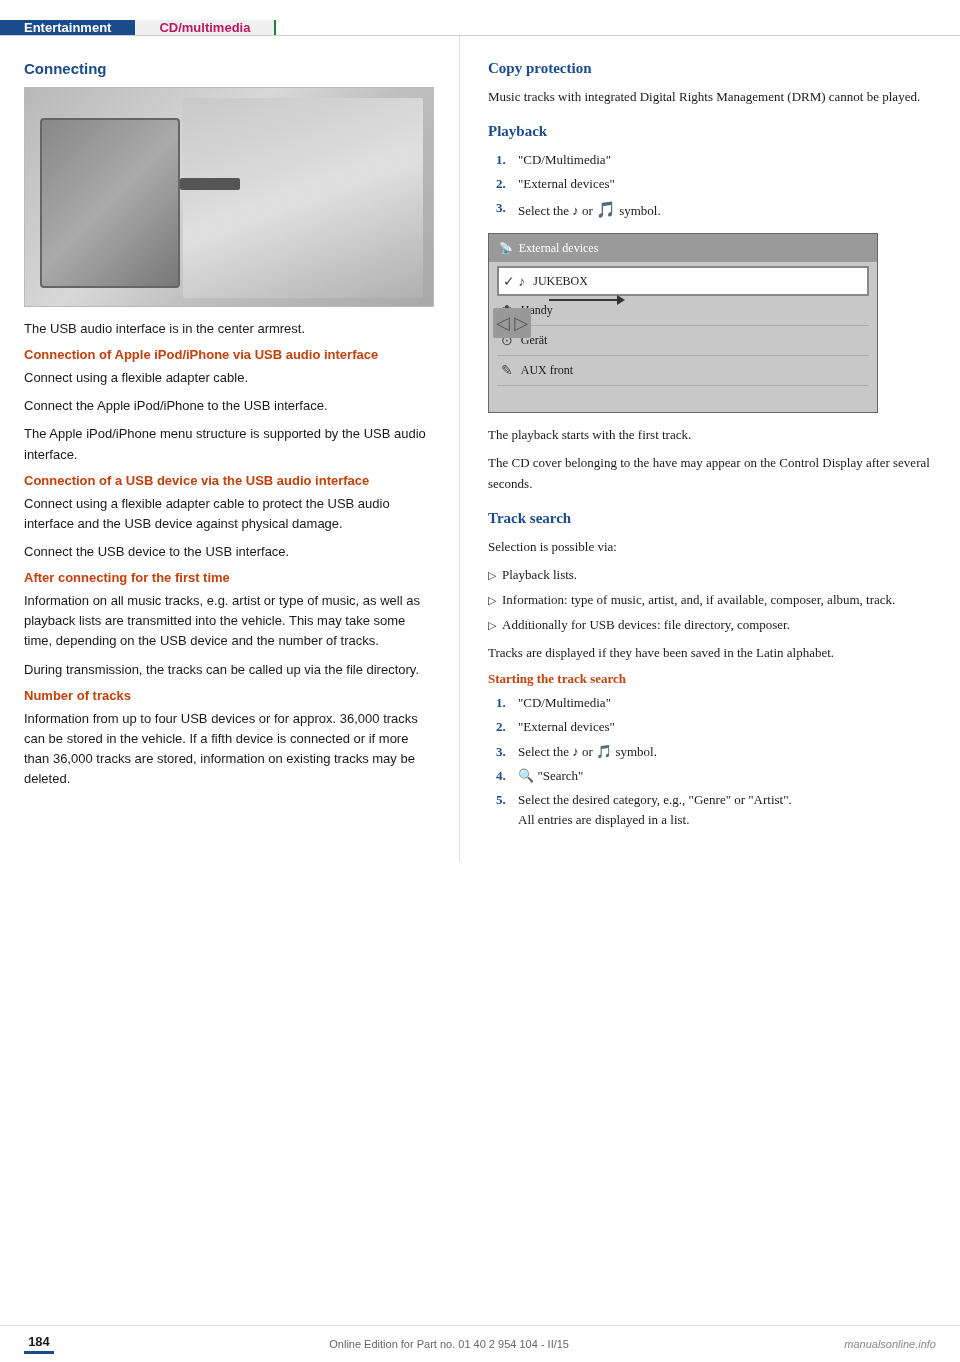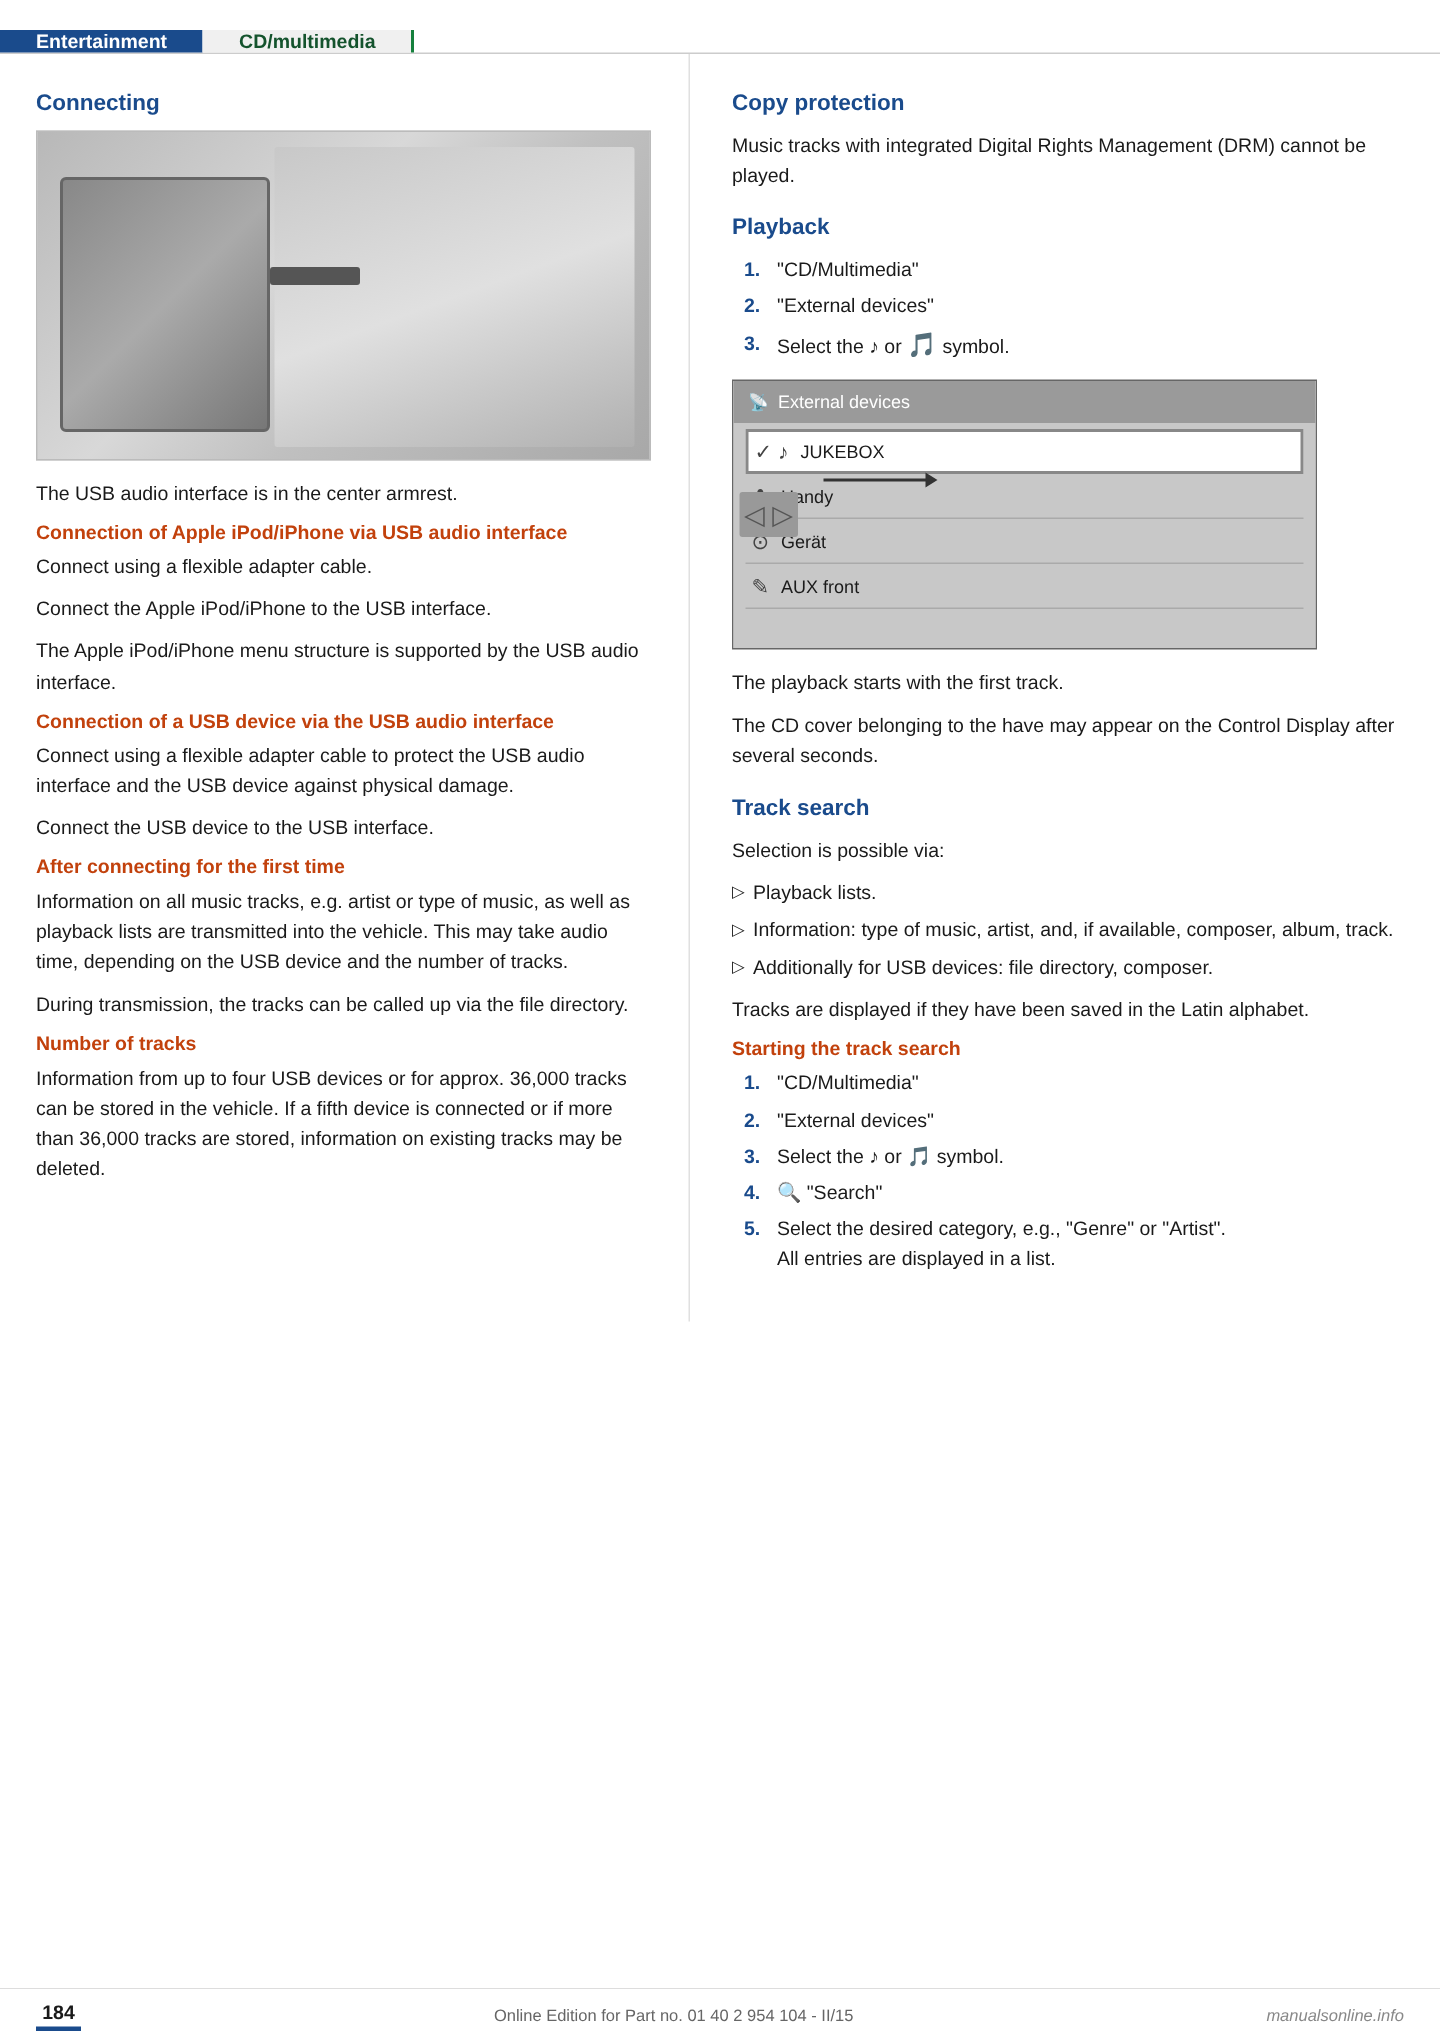--- a/index.html
+++ b/index.html
@@ -25,37 +25,38 @@
       padding: 0 24px;
       font-size: 13px;
       font-weight: bold;
     }
     .header-tab.active {
       background: #1a4b8c;
       color: #fff;
     }
     .header-tab.inactive {
       background: #f0f0f0;
-      color: #14532d;
+      color: #be185d;
       border-right: 2px solid #15803d;
     }
 
     
     .main-content {
       display: flex;
       padding: 0;
     }
     .left-col {
       width: 460px;
       padding: 24px 24px 24px 24px;
       border-right: 1px solid #e0e0e0;
     }
     .right-col {
       width: 500px;
       padding: 24px 24px 24px 28px;
+      font-family: Liberation Serif, serif;
     }
 
     
     .section-title {
       color: #1a4b8c;
       font-size: 15px;
       font-weight: bold;
       margin-bottom: 10px;
     }
     .subsection-title {
@@ -313,21 +314,21 @@
     <div class="subsection-title">Connection of Apple iPod/iPhone via USB audio interface</div>
     <p class="body-text">Connect using a flexible adapter cable.</p>
     <p class="body-text">Connect the Apple iPod/iPhone to the USB interface.</p>
     <p class="body-text">The Apple iPod/iPhone menu structure is supported by the USB audio interface.</p>
 
     <div class="subsection-title">Connection of a USB device via the USB audio interface</div>
     <p class="body-text">Connect using a flexible adapter cable to protect the USB audio interface and the USB device against physical damage.</p>
     <p class="body-text">Connect the USB device to the USB interface.</p>
 
     <div class="subsection-title">After connecting for the first time</div>
-    <p class="body-text">Information on all music tracks, e.g. artist or type of music, as well as playback lists are transmitted into the vehicle. This may take audio time, depending on the USB device and the number of tracks.</p>
+    <p class="body-text">Information on all music tracks, e.g. artist or type of music, as well as playback lists are transmitted into the vehicle. This may take some time, depending on the USB device and the number of tracks.</p>
     <p class="body-text">During transmission, the tracks can be called up via the file directory.</p>
 
     <div class="subsection-title">Number of tracks</div>
     <p class="body-text">Information from up to four USB devices or for approx. 36,000 tracks can be stored in the vehicle. If a fifth device is connected or if more than 36,000 tracks are stored, information on existing tracks may be deleted.</p>
 
   </div>
 
   <div class="right-col">
 
     <div class="section-title">Copy protection</div>

